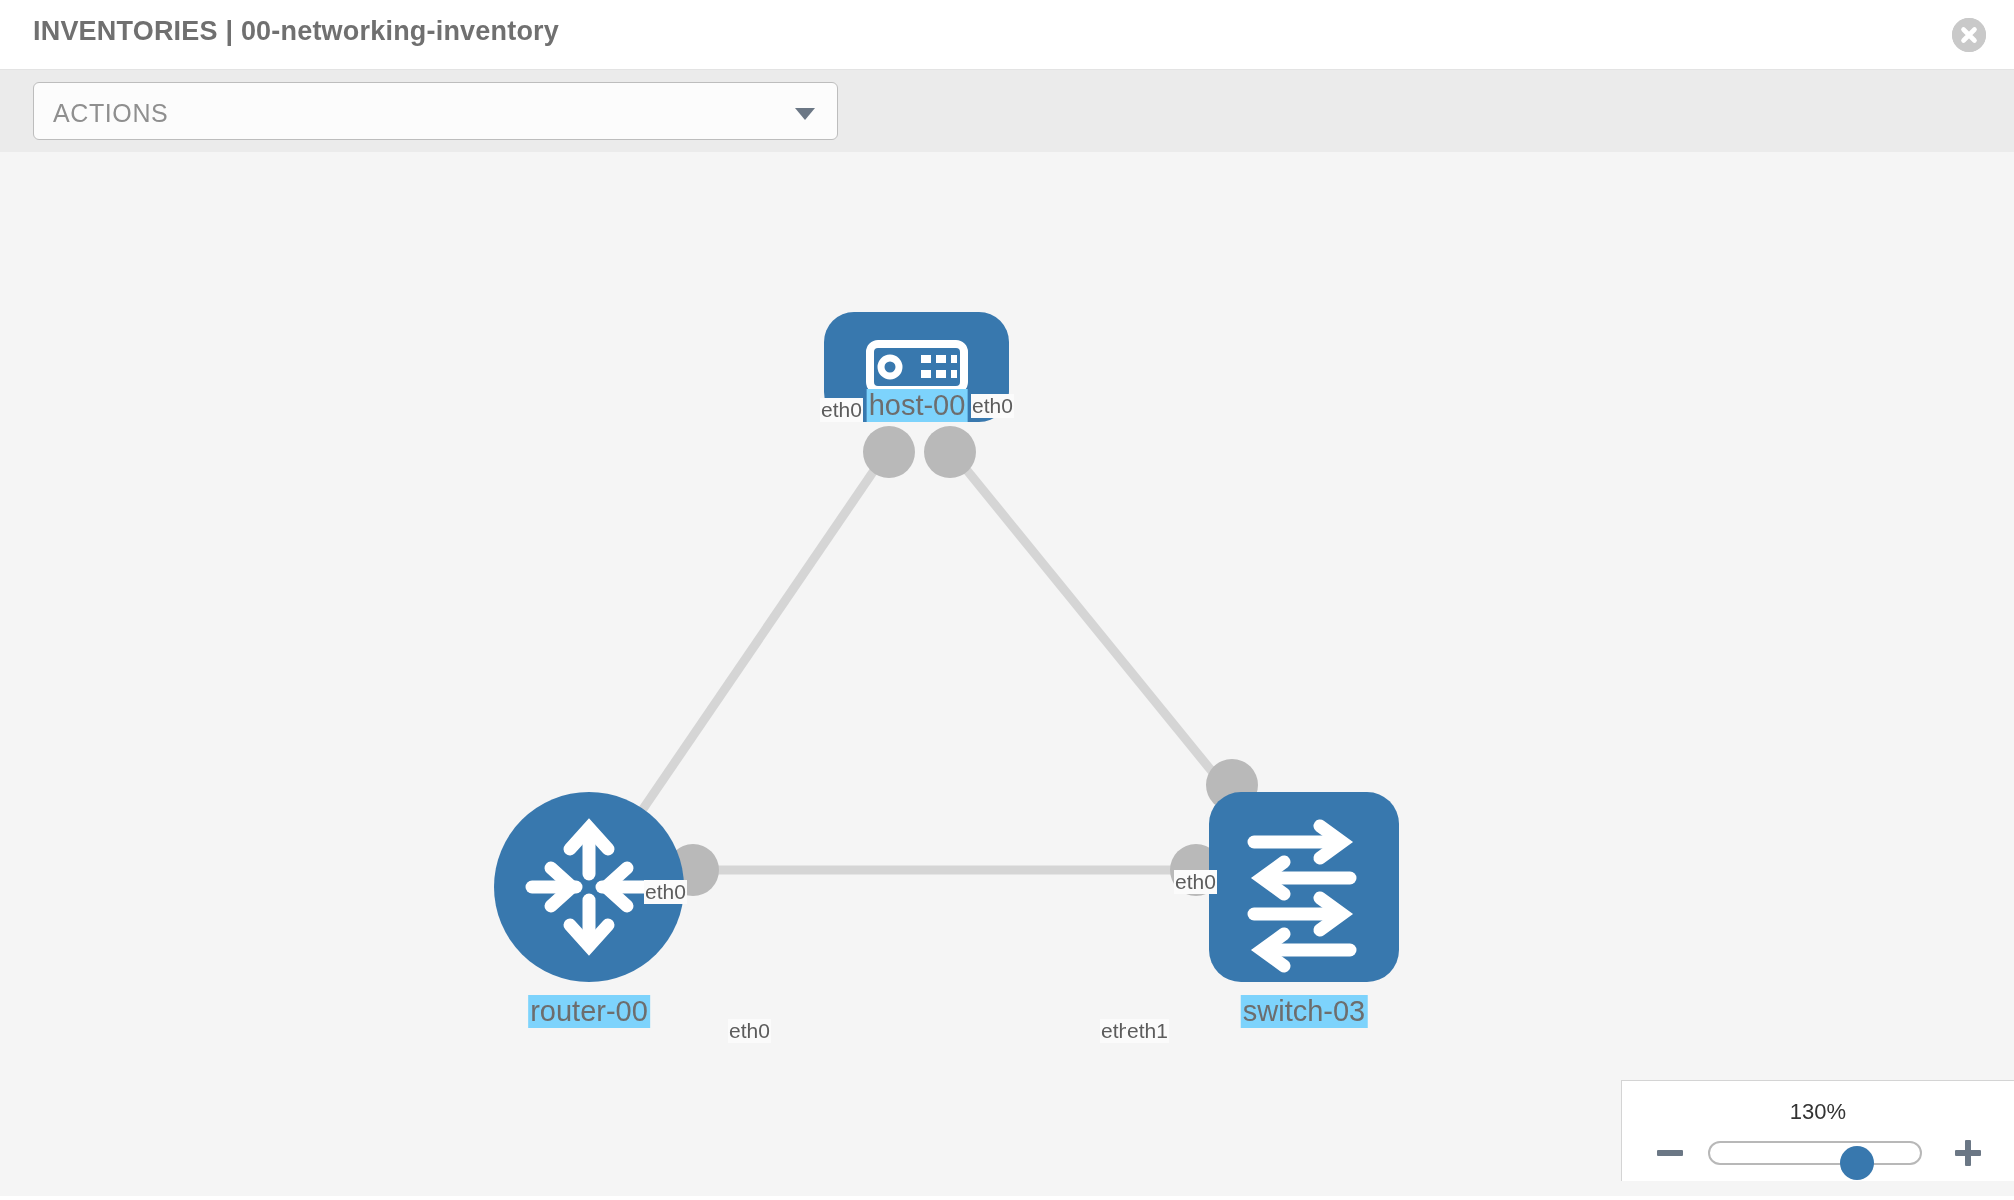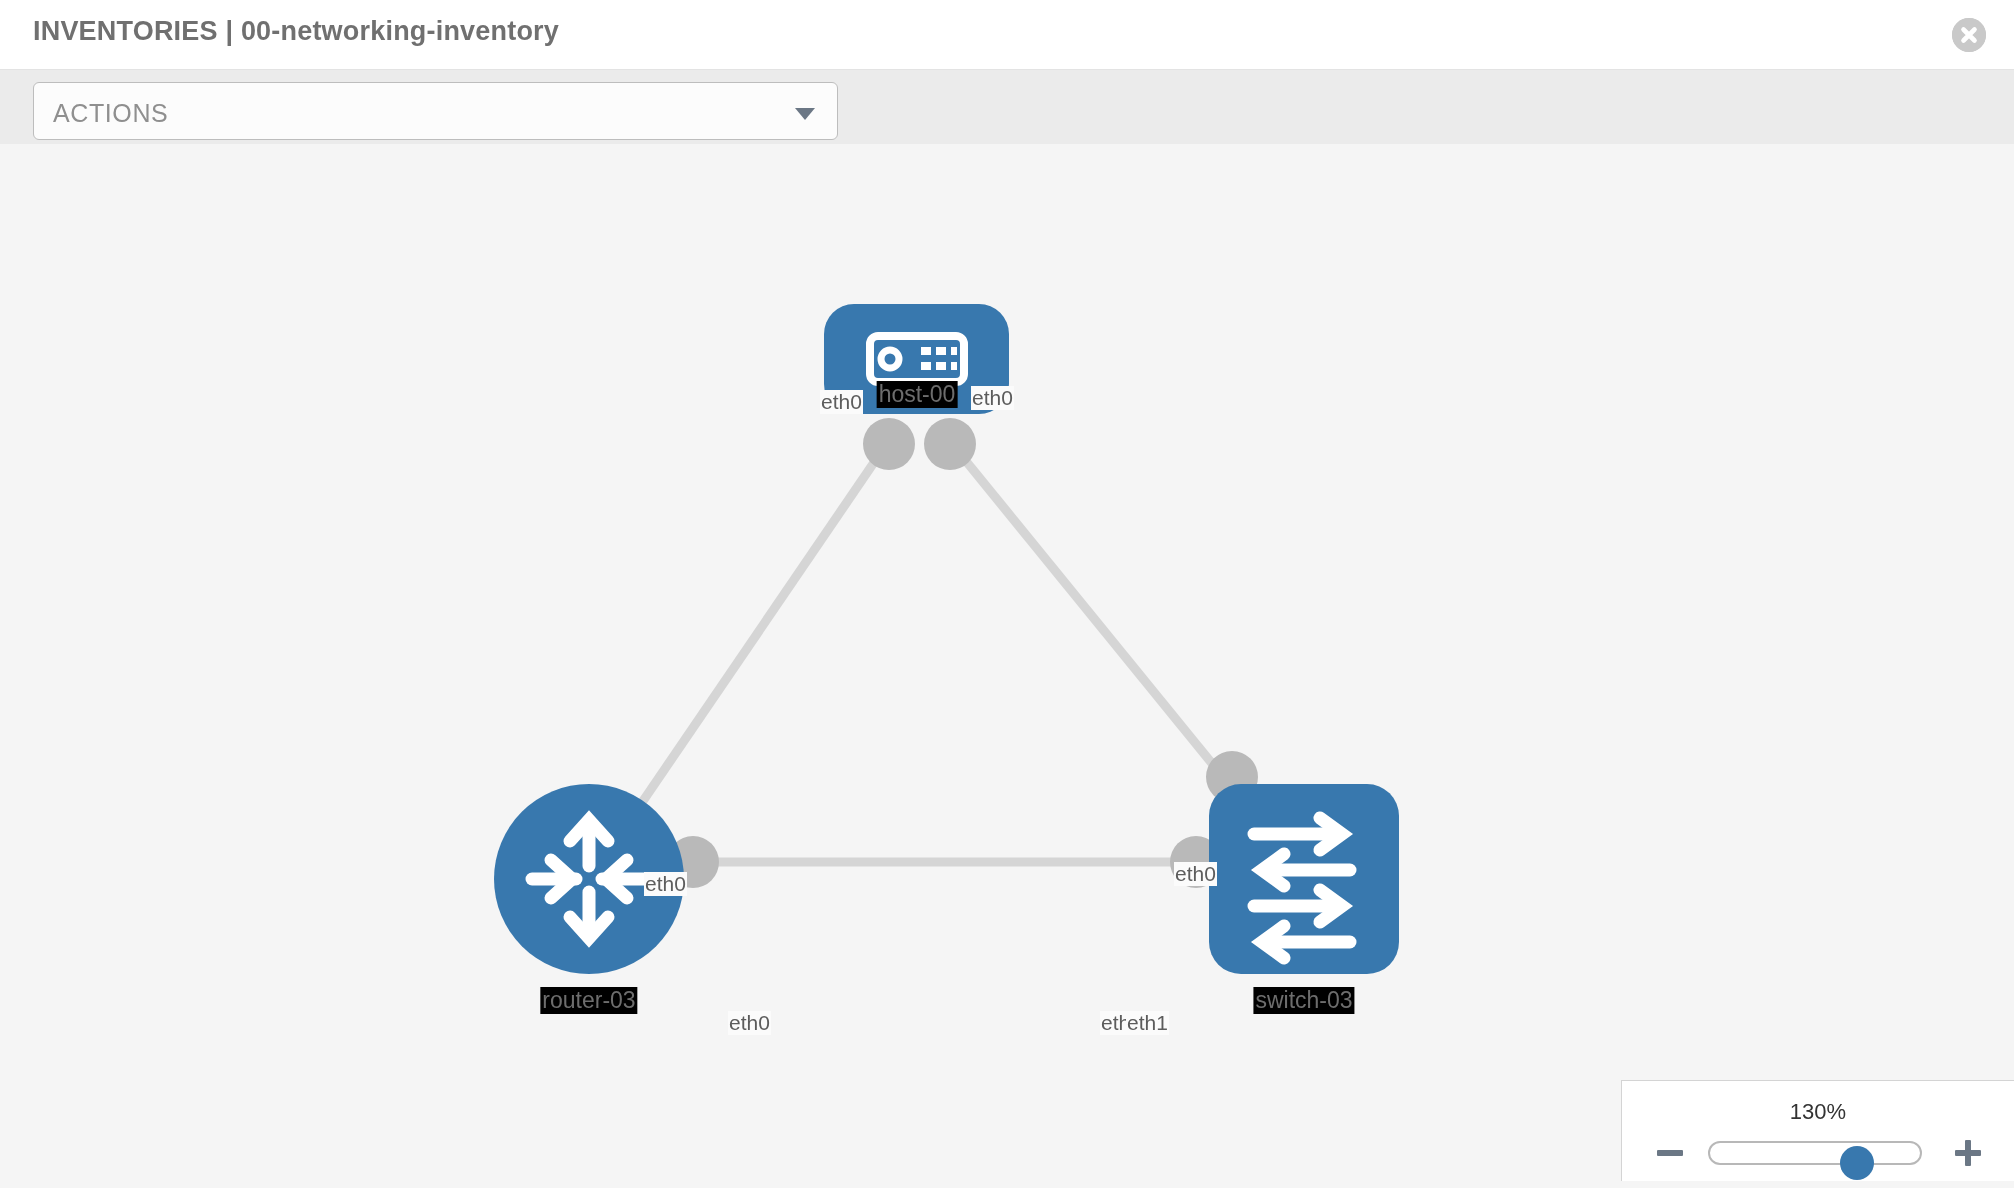--- a/index.html
+++ b/index.html
@@ -120,39 +120,39 @@
     top: 16px;
     font-size: 25px;
     color: #9b9b9b;
     letter-spacing: 0.6px;
   }
   .search-select .caret { right: 22px; top: 25px; }
 
   
   .canvas {
     position: absolute;
-    left: 0; top: 144px;
+    left: 0; top: 152px;
     width: 2014px;
     height: 1044px;
     background: #f5f5f5;
     overflow: hidden;
   }
   .canvas svg.topology {
     position: absolute;
     left: 0; top: 0;
     width: 2014px;
     height: 1044px;
   }
 
   
   .nodelabel {
     position: absolute;
-    font-size: 23px;
+    font-size: 29px;
     color: #6d6d6d;
-    background: #000000;
+    background: #7dd3fc;
     padding: 0 2px;
     white-space: nowrap;
     transform: translateX(-50%);
   }
   .iflabel {
     position: absolute;
     font-size: 21px;
     color: #5c5c5c;
     background: #fbfbfb;
     padding: 0 1px;
@@ -347,21 +347,21 @@
 
     <span class="iflabel" style="left:820px; top:246px;">eth0</span>
     <span class="iflabel" style="left:971px; top:242px;">eth0</span>
     <span class="iflabel" style="left:644px; top:728px;">eth0</span>
     <span class="iflabel" style="left:1174px; top:718px;">eth0</span>
     <span class="iflabel" style="left:728px; top:867px;">eth0</span>
     <span class="iflabel" style="left:1100px; top:867px;">eth0</span>
     <span class="iflabel" style="left:1126px; top:867px;text-align:center;">eth1</span>
 
     <span class="nodelabel" style="left:917px; top:237px;">host-00</span>
-    <span class="nodelabel" style="left:589px; top:843px;">router-03</span>
+    <span class="nodelabel" style="left:589px; top:843px;">router-00</span>
     <span class="nodelabel" style="left:1304px; top:843px;">switch-03</span>
   </div>
 
   <div class="zoom-widget">
     <div class="zoom-pct">130%</div>
     <div class="zoom-row">
       <div class="zoom-minus"></div>
       <div class="zoom-track">
         <div class="zoom-thumb"></div>
       </div>

